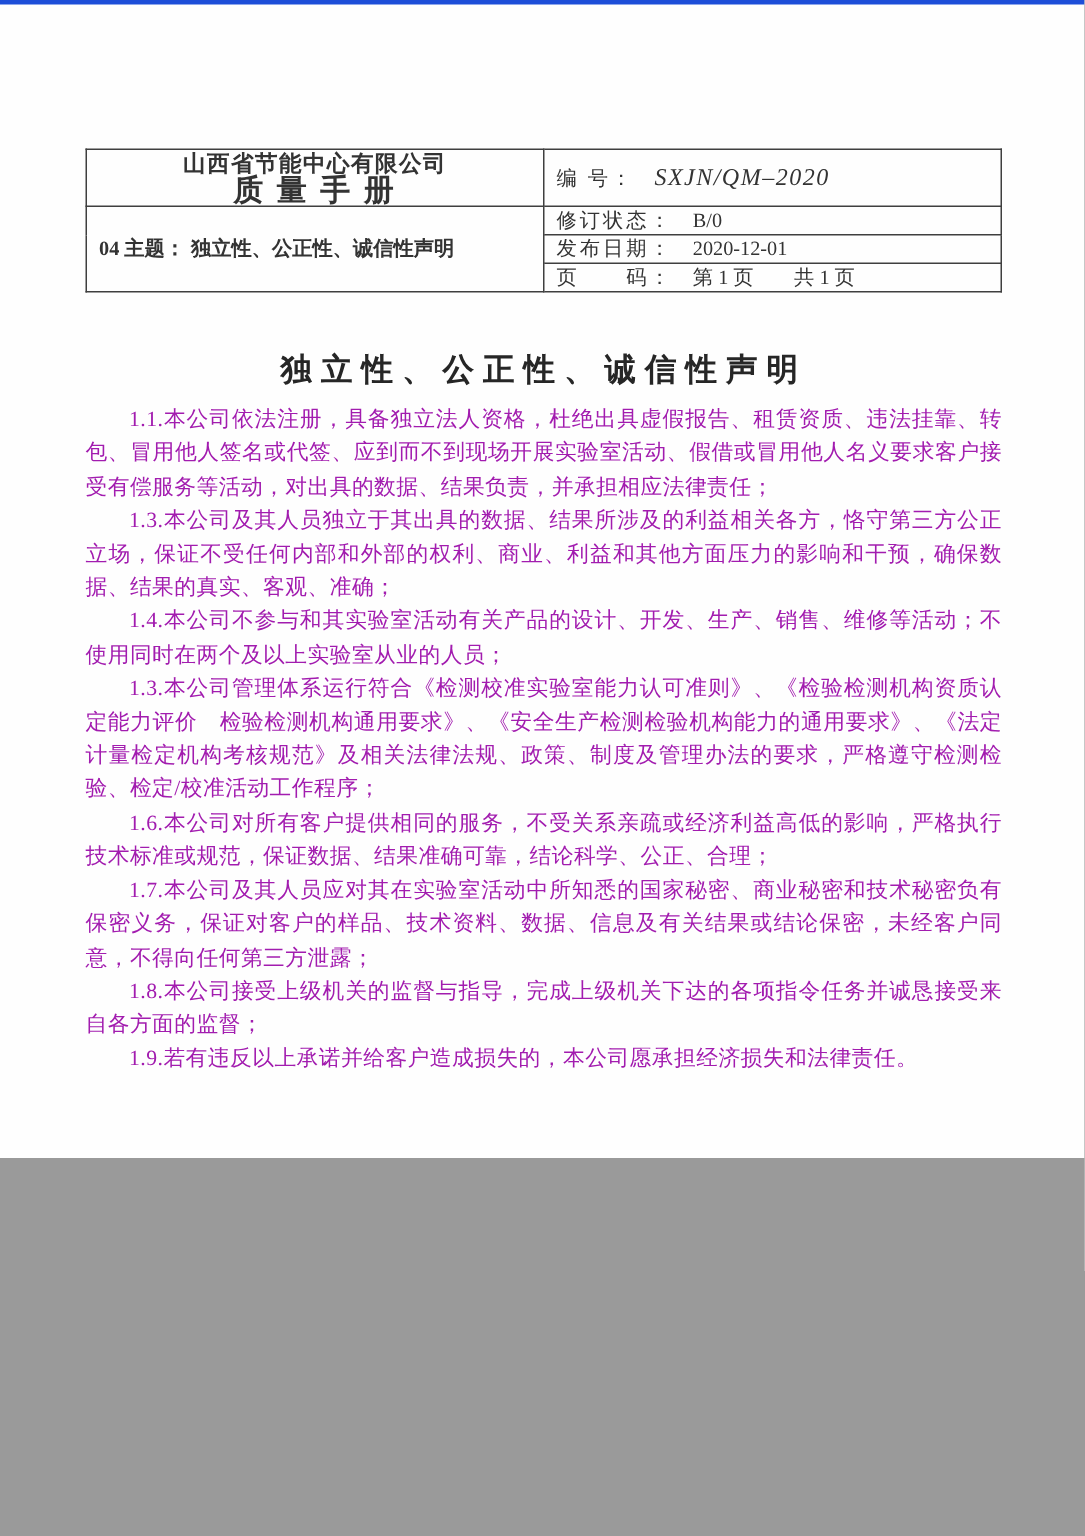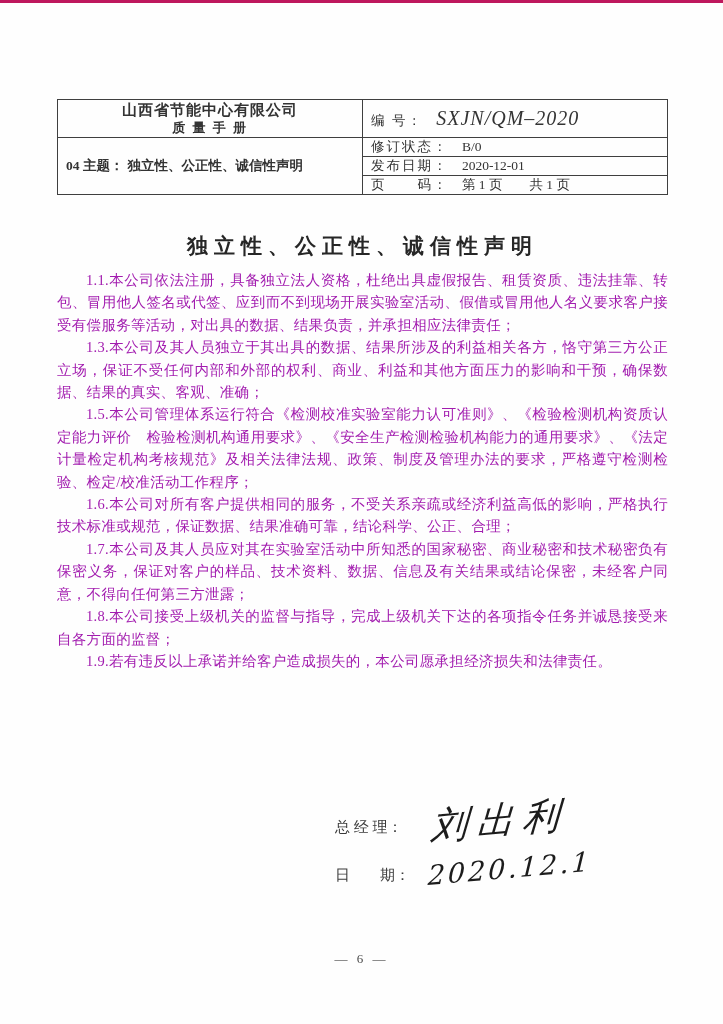--- a/index.html
+++ b/index.html
@@ -4,24 +4,24 @@
 <style>
   * { margin: 0; padding: 0; box-sizing: border-box; }
   html, body { background: #9a9a9a; }
   body {
     width: 723px; height: 1024px;
     font-family: "Liberation Serif", "DejaVu Serif", serif;
     color: #2e2e2e;
   }
   .page {
     position: relative;
-    width: 723px; height: 1024px;
+    width: 723px; height: 772px;
     background: #fefefe;
     overflow: hidden;
-    border-top: 3px solid #be185d;
+    border-top: 3px solid #1d4ed8;
   }
   .content {
     position: absolute;
     left: 57px; top: 96px;
     width: 611px;
   }
 
   
   table.header-table {
     width: 611px;
@@ -45,35 +45,35 @@
     padding: 2px 4px;
   }
   .company-name {
     font-weight: bold;
     font-size: 15px;
     letter-spacing: 1px;
     line-height: 17px;
   }
   .manual-title {
     font-weight: bold;
-    font-size: 13px;
+    font-size: 20px;
     letter-spacing: 2px;
     line-height: 17px;
   }
   td.subject-cell {
     font-weight: bold;
     font-size: 15px;
     padding-left: 10px;
   }
   .subject-prefix { margin-right: 4px; }
   td.meta-cell .meta-label { letter-spacing: 2px; }
   td.meta-cell .meta-value { margin-left: 10px; }
   .doc-number-value {
     font-style: italic;
-    font-size: 20px;
+    font-size: 16px;
     letter-spacing: 1px;
   }
 
   
   h1.doc-title {
     margin-top: 37px;
     margin-bottom: 9px;
     text-align: center;
     font-size: 21px;
     font-weight: bold;
@@ -179,21 +179,22 @@
         </td>
       </tr>
     </tbody>
       </table>
 
     <h1 class="doc-title">独立性、公正性、诚信性声明</h1>
 
     <div class="body-text">
       <p>1.1.本公司依法注册，具备独立法人资格，杜绝出具虚假报告、租赁资质、违法挂靠、转包、冒用他人签名或代签、应到而不到现场开展实验室活动、假借或冒用他人名义要求客户接受有偿服务等活动，对出具的数据、结果负责，并承担相应法律责任；</p>
       <p>1.3.本公司及其人员独立于其出具的数据、结果所涉及的利益相关各方，恪守第三方公正立场，保证不受任何内部和外部的权利、商业、利益和其他方面压力的影响和干预，确保数据、结果的真实、客观、准确；</p>
-      <p>1.5.本公司管理体系运行符合《检测校准实验室能力认可准则》、《检验检测机构资质认定能力评价　检验检测机构通用要求》、《安全生产检测检验机构能力的通用要求》、《法定计量检定机构考核规范》及相关法律法规、政策、制度及管理办法的要求，严格遵守检测检验、检定/校准活动工作程序；</p>
+      <p>1.4.本公司不参与和其实验室活动有关产品的设计、开发、生产、销售、维修等活动；不使用同时在两个及以上实验室从业的人员；</p>
+      <p>1.3.本公司管理体系运行符合《检测校准实验室能力认可准则》、《检验检测机构资质认定能力评价　检验检测机构通用要求》、《安全生产检测检验机构能力的通用要求》、《法定计量检定机构考核规范》及相关法律法规、政策、制度及管理办法的要求，严格遵守检测检验、检定/校准活动工作程序；</p>
       <p>1.6.本公司对所有客户提供相同的服务，不受关系亲疏或经济利益高低的影响，严格执行技术标准或规范，保证数据、结果准确可靠，结论科学、公正、合理；</p>
       <p>1.7.本公司及其人员应对其在实验室活动中所知悉的国家秘密、商业秘密和技术秘密负有保密义务，保证对客户的样品、技术资料、数据、信息及有关结果或结论保密，未经客户同意，不得向任何第三方泄露；</p>
       <p>1.8.本公司接受上级机关的监督与指导，完成上级机关下达的各项指令任务并诚恳接受来自各方面的监督；</p>
       <p>1.9.若有违反以上承诺并给客户造成损失的，本公司愿承担经济损失和法律责任。</p>
     </div>
 
   </div>
 
   <div class="signature-block">
     <div class="sig-row">

